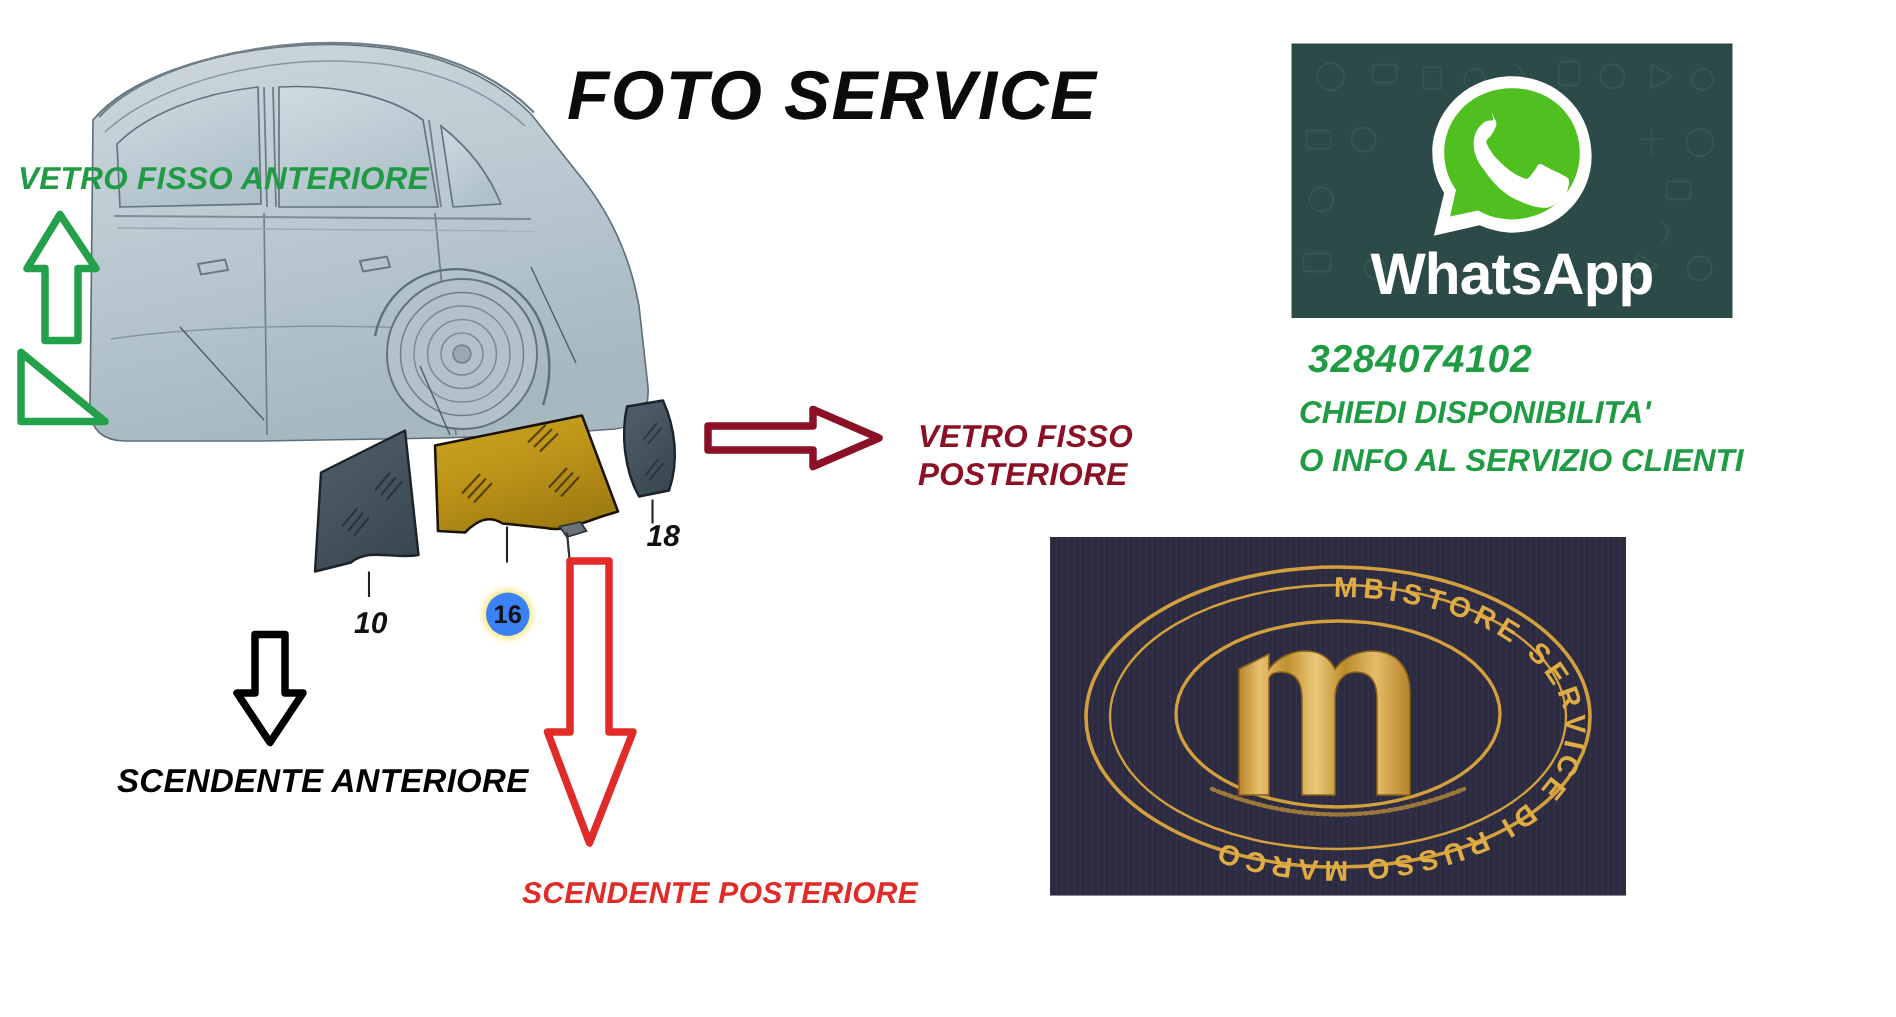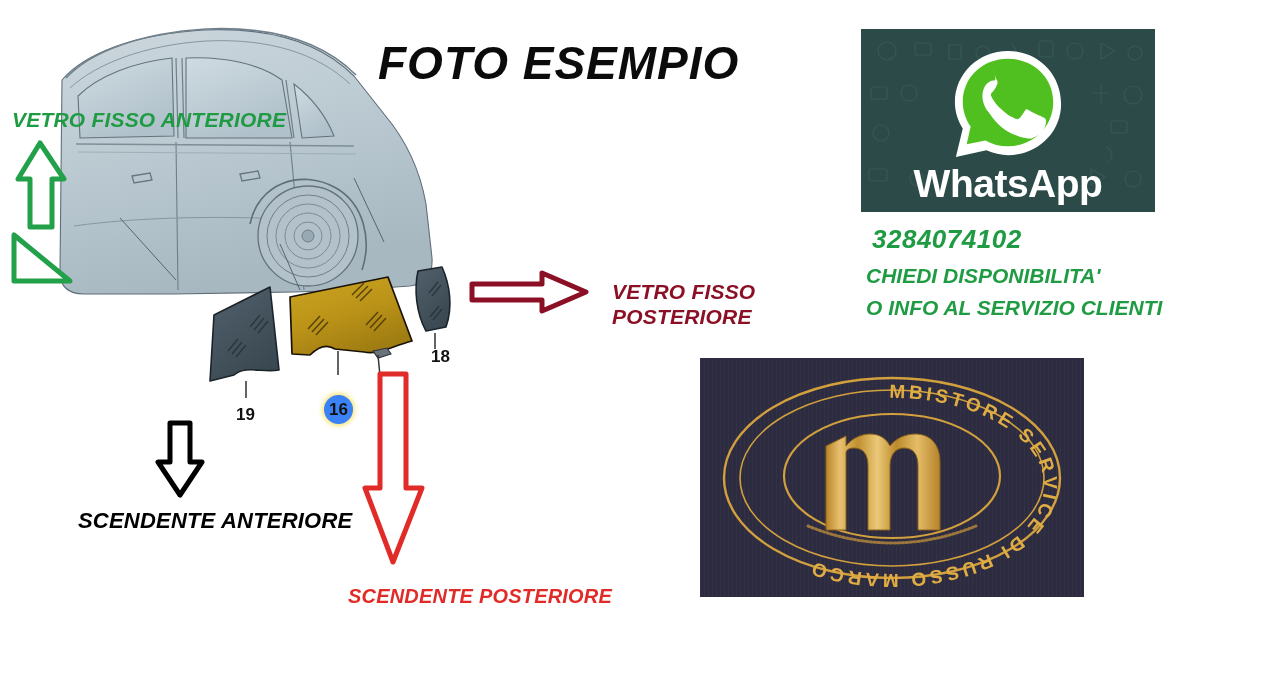--- a/index.html
+++ b/index.html
@@ -45,23 +45,24 @@
     left: 150px; top: 255px;
     width: 330px; height: 180px;
   }
   .parts-wrap svg { display:block; width:100%; height:100%; }
 
   
   .num {
     position: absolute;
     font-family: "Liberation Sans", sans-serif;
     font-weight: bold;
-    font-size: 17px;
+    font-size: 20px;
     color: #111;
     line-height: 1;
+    font-style: italic;
   }
   .num-14 { left: 236px; top: 406px; }
   .num-17 { left: 379px; top: 399px; }
   .num-18 { left: 431px; top: 348px; }
   .badge-16 {
     position: absolute;
     left: 324px; top: 395px;
     width: 29px; height: 29px;
     border-radius: 50%;
     background: #3b82f6;
@@ -295,26 +296,26 @@
         <path d="M268,16 L292,12 C300,30 303,52 296,72 L276,76 C266,58 264,34 268,16 Z" fill="url(#darkglass)" stroke="#1b242b" stroke-width="1.6" stroke-linejoin="round"></path>
         <g stroke="#26313a" stroke-width="1.3" fill="none" opacity="0.85">
           <path d="M279,38 l9,-11 M282,41 l9,-11"></path>
           <path d="M280,62 l9,-11 M283,65 l9,-11"></path>
         </g>
         <path d="M285,78 L285,94" stroke="#222" stroke-width="1.4"></path>
       </g>
     </svg>
   </div>
 
-  <div class="num num-14">19</div>
+  <div class="num num-14">10</div>
   <div class="badge-16">16</div>
   <div class="num num-17">17</div>
   <div class="num num-18">18</div>
 
-  <div class="title">FOTO ESEMPIO</div>
+  <div class="title">FOTO SERVICE</div>
 
   <div class="anno anno-green-top">VETRO FISSO ANTERIORE</div>
   <div class="arrow arrow-green">
     <svg viewBox="0 0 70 150" xmlns="http://www.w3.org/2000/svg">
       <path d="M32,8 L56,44 L44,44 L44,92 L22,92 L22,44 L10,44 Z" fill="#ffffff" stroke="#22a04a" stroke-width="5" stroke-linejoin="round"></path>
       <path d="M6,100 L6,146 L62,146 Z" fill="#ffffff" stroke="#22a04a" stroke-width="5" stroke-linejoin="round"></path>
     </svg>
   </div>
 
   <div class="arrow arrow-darkred">

